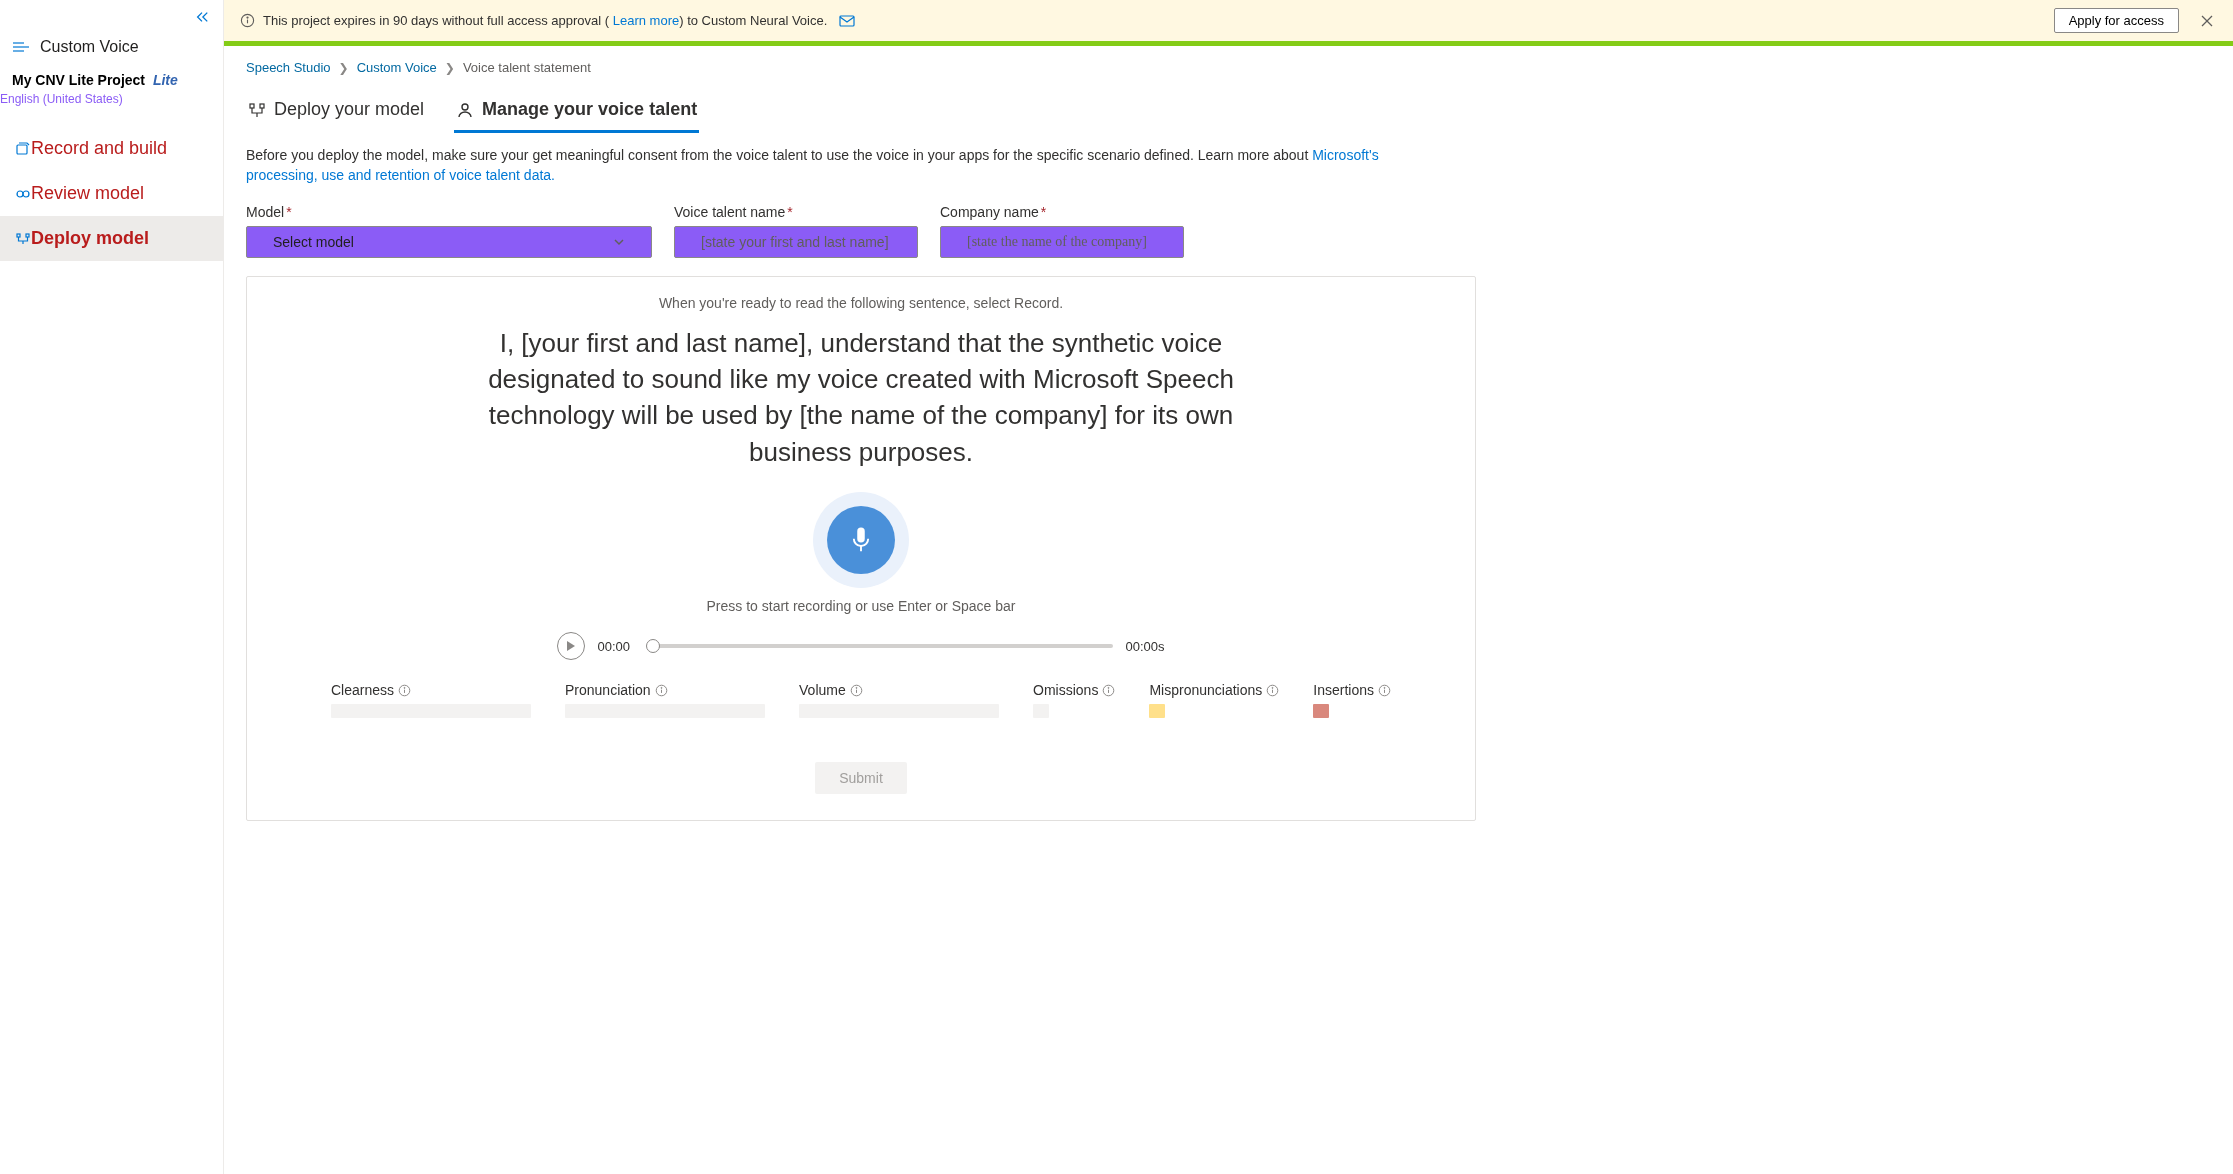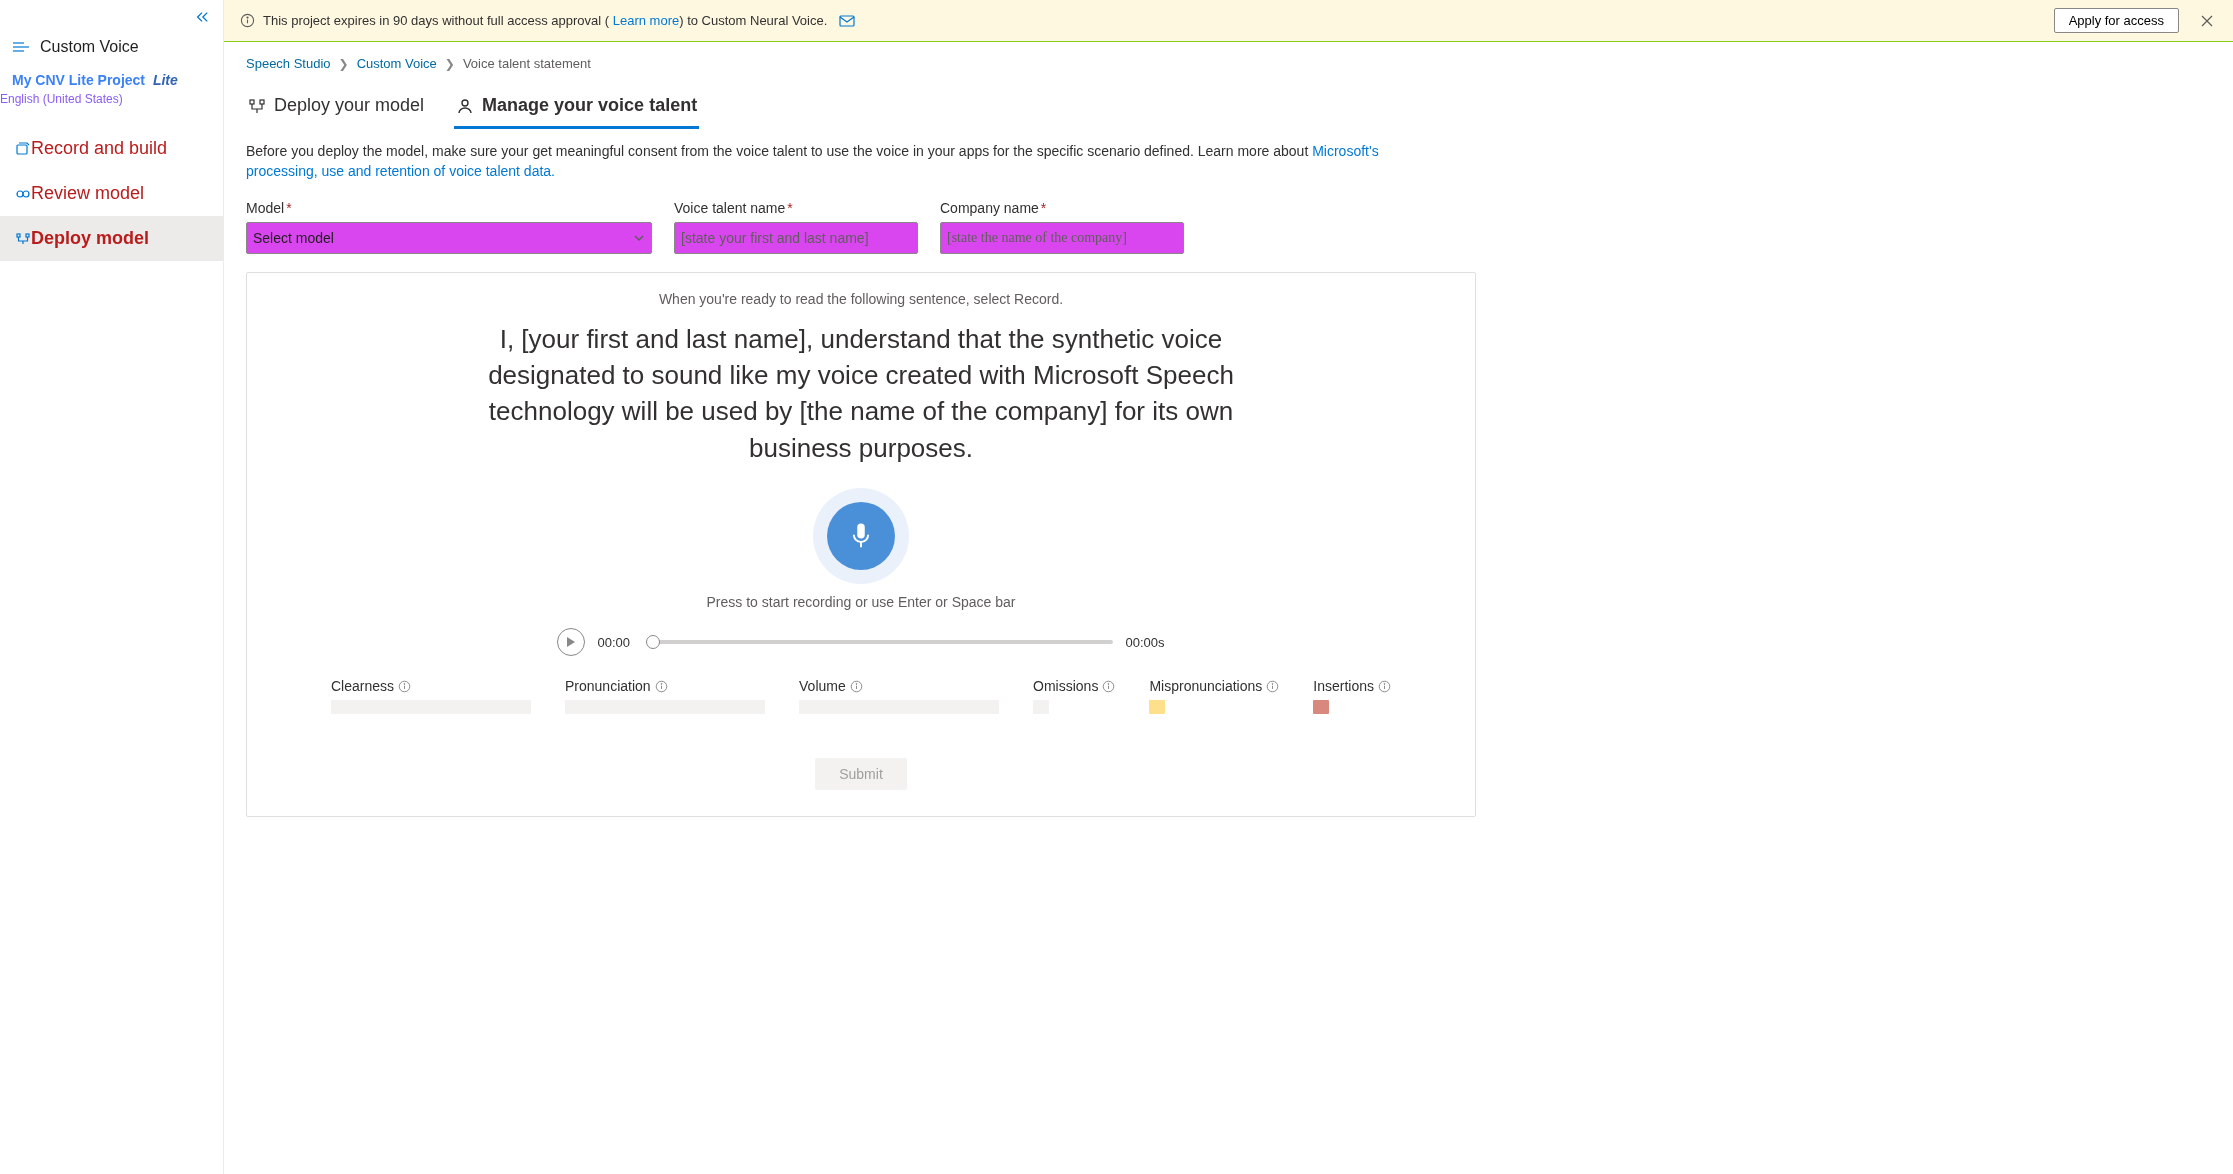--- a/index.html
+++ b/index.html
@@ -7,33 +7,33 @@
   .app { display: flex; min-height: 100vh; }
 
   
   .sidebar { width: 224px; border-right: 1px solid #edebe9; flex-shrink: 0; display:flex; flex-direction:column; }
   .collapse-row { display:flex; justify-content:flex-end; padding: 10px 14px 0 0; }
   .chevrons { color:#0078d4; font-size:14px; cursor:pointer; }
   .sb-section { padding: 14px 16px 6px 12px; display:flex; align-items:center; gap:10px; }
   .cv-icon { color:#0078d4; }
   .sb-title { font-size: 16px; font-weight: 400; color:#201f1e; }
   .proj { padding: 10px 16px 2px 12px; }
-  .proj-name { font-weight:600; font-size:14px; color:#3b82f6; display:inline; }
+  .proj-name { font-weight:600; font-size:14px; color:#000000; display:inline; }
   .badge-lite { color:#3264b0; font-style:italic; font-weight:600; margin-left:4px; }
   .proj-lang { font-size:12px; color:#8b5cf6; padding: 2px 16px 16px 0; }
   .nav { display:flex; flex-direction:column; padding-top:4px; }
   .nav-item { display:flex; align-items:center; padding:12px 16px 12px 12px; font-size:18px; color:#b91c1c; cursor:pointer; border-left:3px solid transparent; }
   .nav-item .ico { width:16px; display:inline-flex; color:#0078d4; }
   .nav-item.active { background:#edebe9; font-weight:600; border-left:3px solid transparent; }
 
   
   .main { flex:1; display:flex; flex-direction:column; min-width:0; }
 
   
-  .notice { background:#fff8e1; border-bottom:1px solid #84cc16; display:flex; align-items:center; padding:8px 16px; gap:8px; }
+  .notice { background:#fff8e1; border-bottom:5px solid #84cc16; display:flex; align-items:center; padding:8px 16px; gap:8px; }
   .notice .info-ico { color:#605e5c; }
   .notice-text { color:#323130; font-size:13px; flex:0 0 auto; }
   .notice-text a { color:#0078d4; text-decoration:none; }
   .mail-ico { color:#0078d4; margin-left:4px; }
   .spacer { flex:1; }
   .apply-btn { background:#fff; border:1px solid #8a8886; padding:4px 14px; font-size:13px; cursor:pointer; border-radius:2px; }
   .close-ico { color:#605e5c; cursor:pointer; padding:0 4px; margin-left:10px; }
 
   
   .crumbs { padding:14px 22px; font-size:13px; display:flex; align-items:center; gap:8px; }
@@ -50,22 +50,22 @@
   
   .desc { padding:12px 22px 18px; font-size:14px; line-height:1.45; color:#323130; max-width:1230px; }
   .desc a { color:#0078d4; text-decoration:none; }
 
   
   .form-row { display:flex; gap:22px; padding:0 22px 18px; }
   .fld { display:flex; flex-direction:column; gap:6px; }
   .fld label { font-size:14px; color:#323130; }
   .req { color:#a4262c; margin-left:2px; }
   .select-wrap, .txt {
-    height:32px; border:1px solid #8a8886; border-radius:2px; background:#d946ef;
-    font-size:14px; color:#323130; padding:0 6px;
+    height:32px; border:1px solid #8a8886; border-radius:2px; background:#8b5cf6;
+    font-size:14px; color:#323130; padding:0 26px;
   }
   .select-wrap { width:406px; display:flex; align-items:center; justify-content:space-between; cursor:pointer; }
   .select-wrap .ph { color:#201f1e; }
   .chev { color:#605e5c; font-size:12px; }
   .txt { width:244px; }
   .txt::placeholder { color:#605e5c; }
   .fld.company .txt { width:244px;font-family:Liberation Serif, serif; }
 
   
   .record-box { margin:0 22px 22px; border:1px solid #e1dfdd; border-radius:2px; padding:18px 40px 26px; max-width:1230px; }

